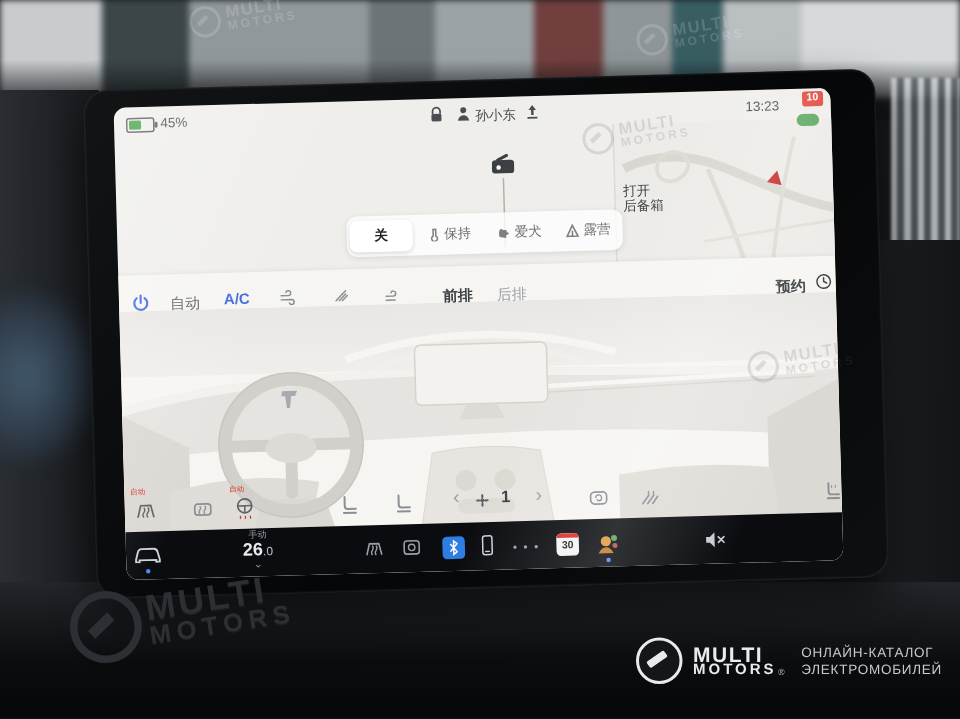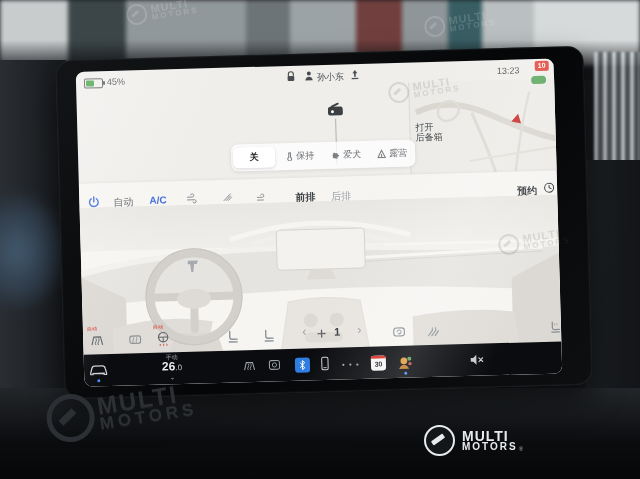--- a/index.html
+++ b/index.html
@@ -431,15 +431,19 @@
 
   <div class="abs footer-logo">
     <div class="fl-circ"></div>
     <div>
       <div class="fl-b1">MULTI</div>
       <div style="display:flex;align-items:flex-end;gap:1px;">
         <span class="fl-b2">MOTORS</span>
         <span class="fl-reg">®</span>
       </div>
     </div>
+    <div style="margin-left:4px;">
+      <div class="fl-tag">ОНЛАЙН-КАТАЛОГ</div>
+      <div class="fl-tag">ЭЛЕКТРОМОБИЛЕЙ</div>
+    </div>
   </div>
 
 </div>
 
 </body></html>

